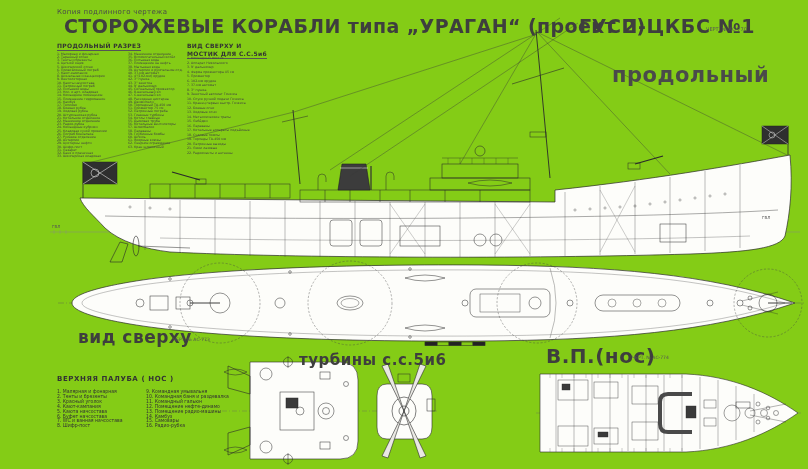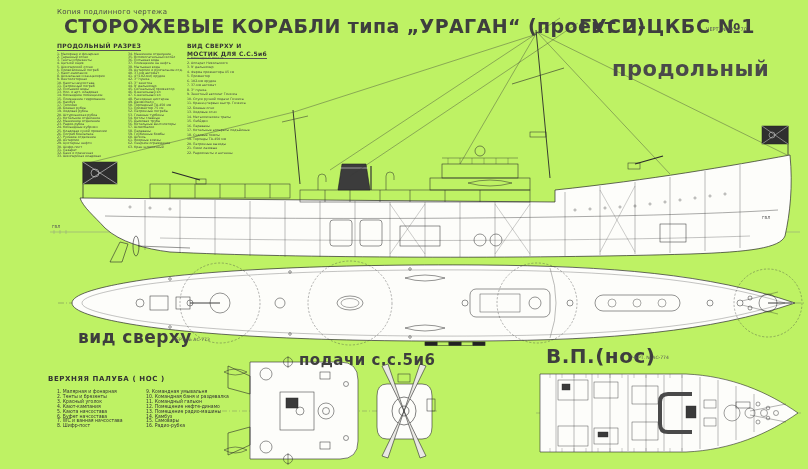--- a/index.html
+++ b/index.html
@@ -1,16 +1,16 @@
 <!DOCTYPE html>
 <html><head>
 <meta charset="utf-8">
 <style>
   html,body{margin:0;padding:0;}
-  .page{position:relative;width:808px;height:469px;background:#bef264;overflow:hidden;
+  .page{position:relative;width:808px;height:469px;background:#84cc16;overflow:hidden;
         font-family:"DejaVu Sans",sans-serif;color:#222;}
   .abs{position:absolute;}
   .copy-note{left:57px;top:8px;font-size:7px;color:#4a4a4a;letter-spacing:.3px;}
   .title-row{left:64px;top:15px;font-size:19px;font-weight:bold;color:#3e3e3e;letter-spacing:.4px;white-space:nowrap;}
   .title-org{left:563px;top:15px;font-size:19px;font-weight:bold;color:#3e3e3e;letter-spacing:.6px;margin-left:16px;}
   .cht-main{left:706px;top:26px;font-size:5px;color:#555;}
   .leg-h{font-size:6px;font-weight:bold;color:#333;border-bottom:.5px solid #555;letter-spacing:.3px;white-space:nowrap;padding-bottom:1px;}
   .micro{font-size:6.4px;line-height:6.4px;color:#414141;transform:scale(.5);transform-origin:0 0;width:220%;white-space:nowrap;}
   .micro2{font-size:6.4px;line-height:9px;color:#414141;transform:scale(.5);transform-origin:0 0;width:220%;white-space:nowrap;}
   .micro3{font-size:9.2px;line-height:9.7px;color:#333;transform:scale(.5);transform-origin:0 0;width:210%;white-space:nowrap;}
@@ -479,36 +479,36 @@
         <div class="li">16. Параваны</div>
         <div class="li">17. Котельные аппараты подъёмные</div>
         <div class="li">18. Судовые помпы</div>
         <div class="li">19. Торпеды ТА-450 мм</div>
         <div class="li">20. Патронные выходы</div>
         <div class="li">21. Люки лазовые</div>
         <div class="li">22. Радиомачты и антенны</div>
       </div>
   </div>
 
-  <div class="abs big-label" style="left:612px;top:58px;">
+  <div class="abs big-label" style="left:612px;top:64px;">
     <div>продольный</div>
   </div>
 
   <div class="abs gvl" style="left:52px;top:224px;">ГВЛ</div>
   <div class="abs gvl" style="left:762px;top:215px;">ГВЛ</div>
 
   <div class="abs mid-label" style="left:78px;top:327px;">вид сверху</div>
   <div class="abs cht-sm" style="left:173px;top:337px;">ЧЕРТ. № АС-773</div>
 
-  <div class="abs mid-label" style="left:299px;top:351px;font-size:15px;">подачи с.с.5и6</div>
+  <div class="abs mid-label" style="left:299px;top:351px;font-size:15px;">турбины с.с.5и6</div>
 
   <div class="abs mid-label" style="left:546px;top:344px;font-size:20px;">В.П.(нос)</div>
   <div class="abs cht-sm" style="left:632px;top:355px;">ЧЕРТ. № АС-774</div>
 
-  <div class="abs ud-h" style="left:48px;top:375px;">ВЕРХНЯЯ  ПАЛУБА  ( НОС )</div>
+  <div class="abs ud-h" style="left:57px;top:375px;">ВЕРХНЯЯ  ПАЛУБА  ( НОС )</div>
   <div class="abs" style="left:57px;top:389px;width:88px;">
     <div class="micro3">
         <div class="li">1. Малярная и фонарная</div>
         <div class="li">2. Тенты и брезенты</div>
         <div class="li">3. Красный уголок</div>
         <div class="li">4. Кают-кампания</div>
         <div class="li">5. Каюта начсостава</div>
         <div class="li">6. Буфет начсостава</div>
         <div class="li">7. WC и ванная начсостава</div>
         <div class="li">8. Шифр-пост</div>

